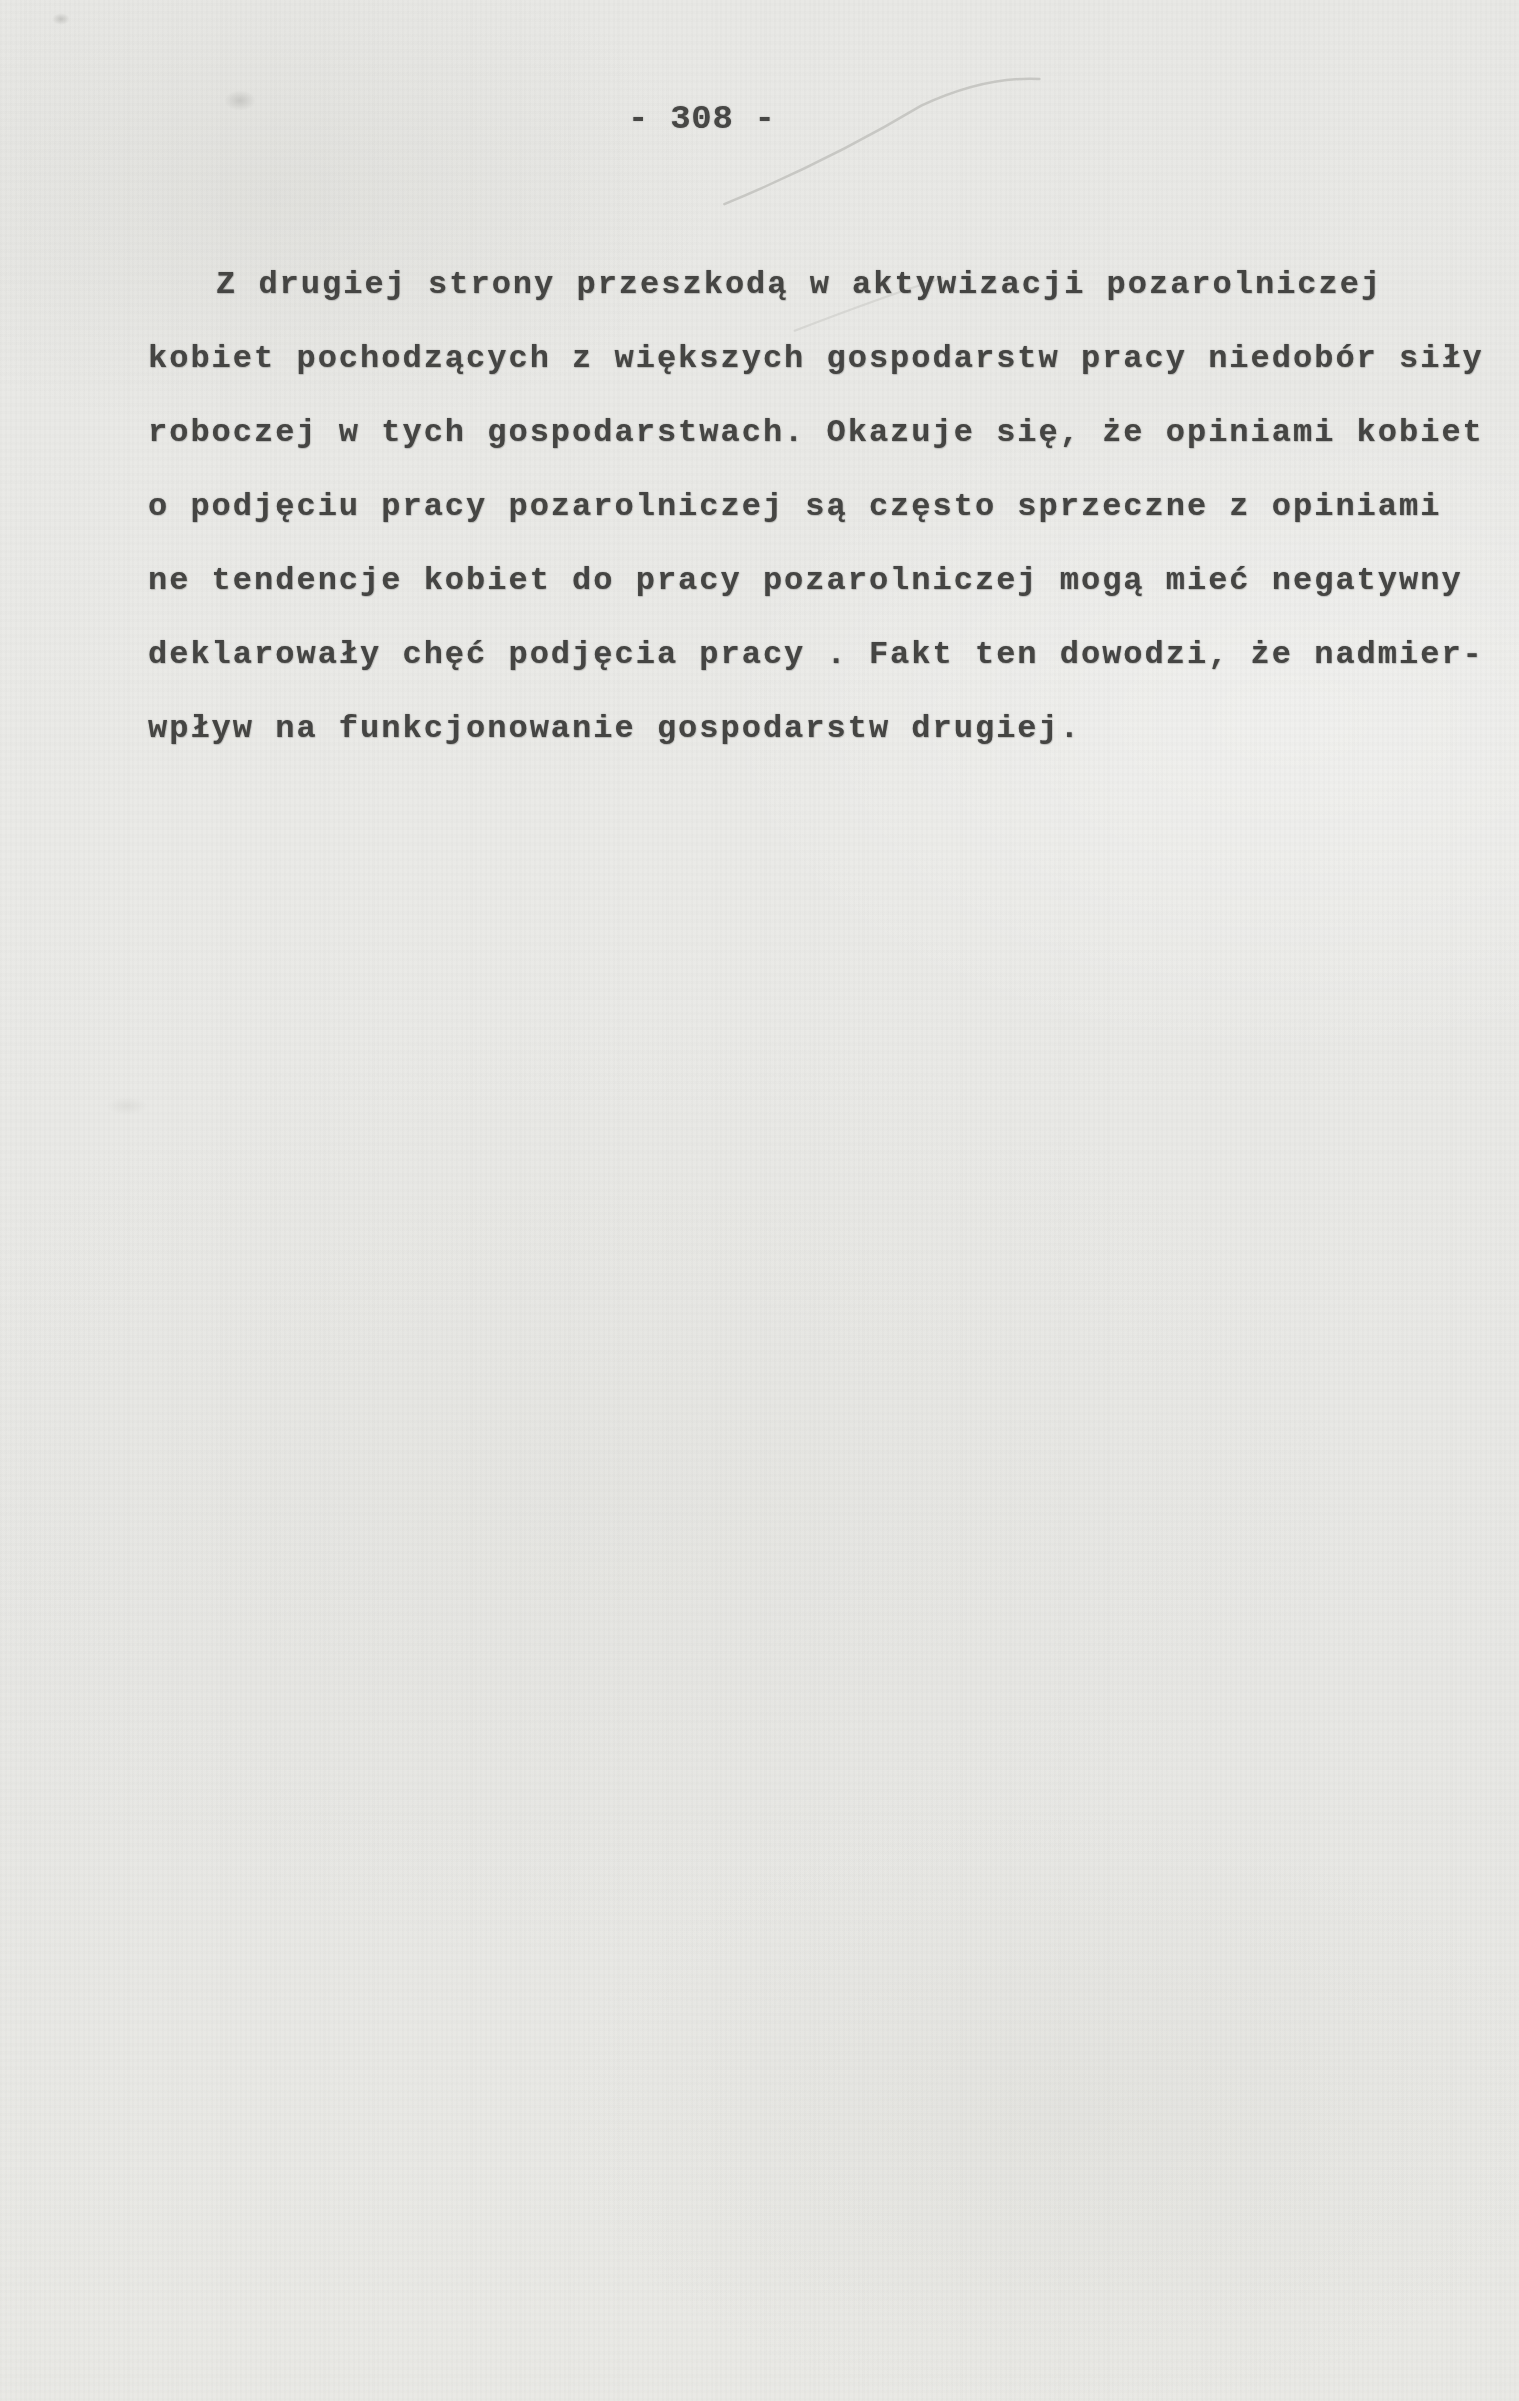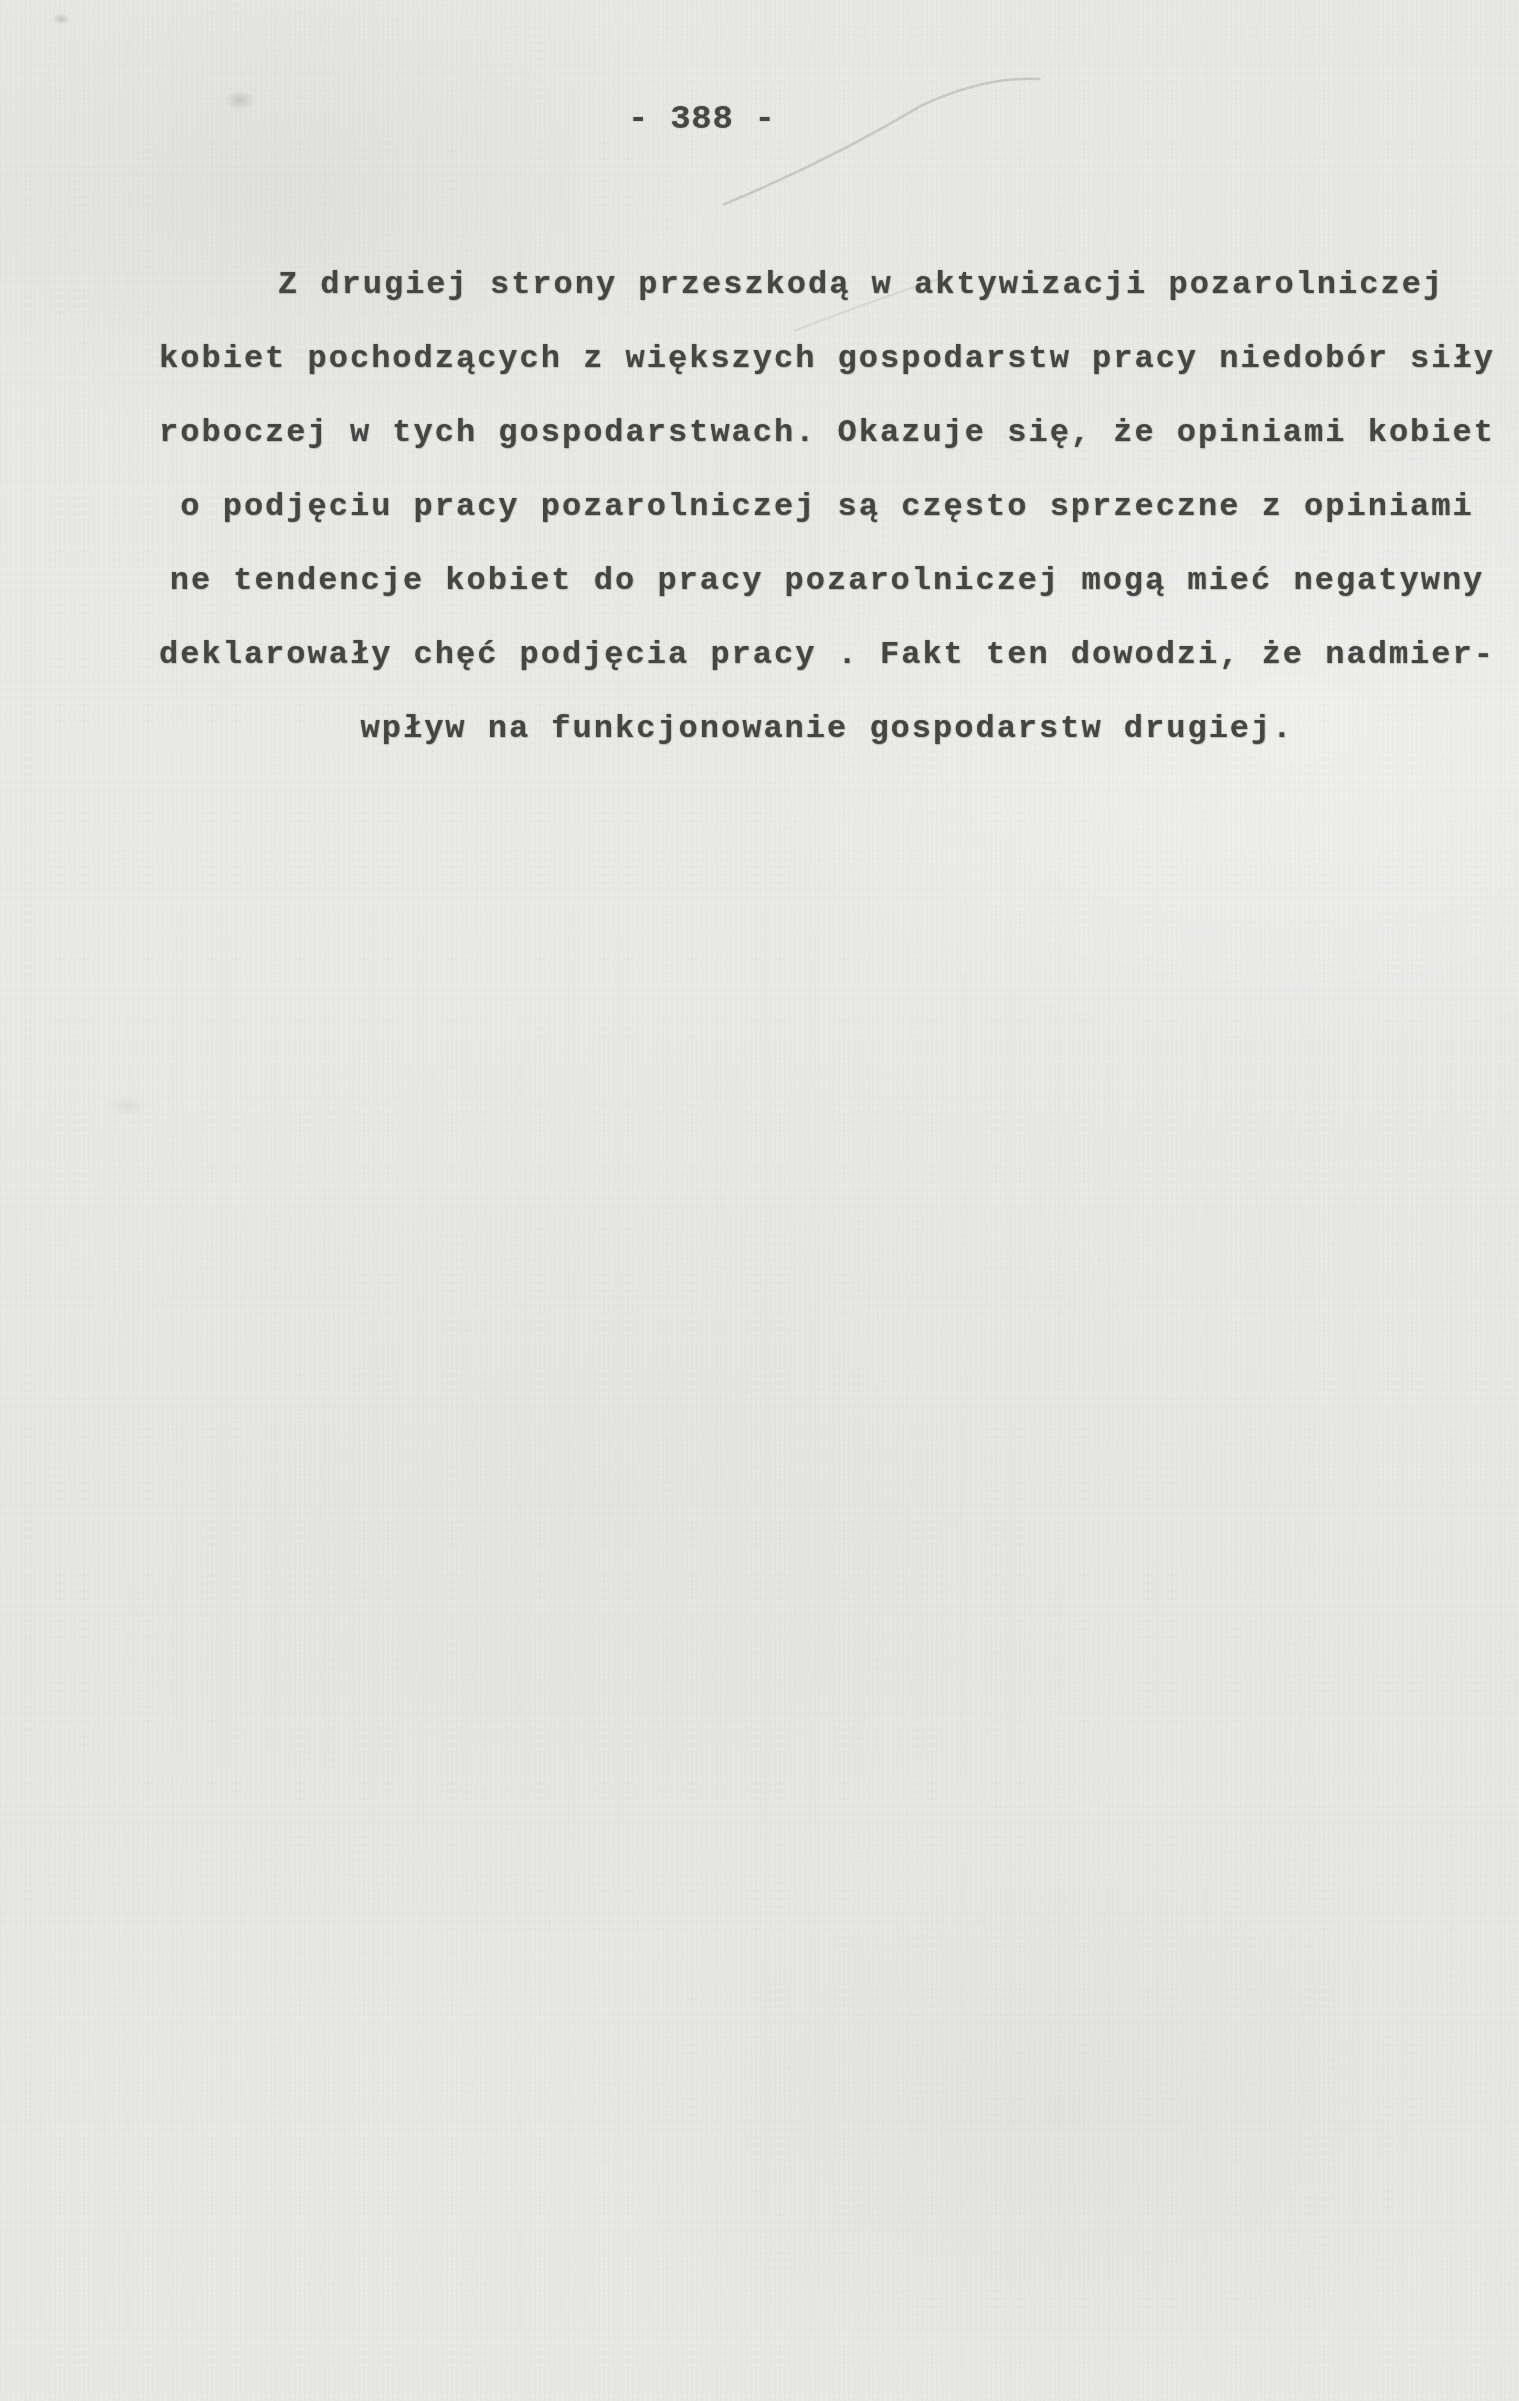--- a/index.html
+++ b/index.html
@@ -56,21 +56,20 @@
     font-size: 32px;
     font-weight: 700;
     line-height: 74px;
     letter-spacing: 2px;
     color: #454543;
     text-shadow: 0 0 1.4px rgba(66,66,64,0.5), 0.7px 0.7px 0.7px rgba(66,66,64,0.18);
   }
   .paragraph .line {
     white-space: pre;
     height: 74px;
-    text-align: center;
   }
   .paragraph .line:nth-child(1) {
     text-indent: 68px;
   }
 
   
   .scratch {
     position: absolute;
     top: 0;
     left: 0;
@@ -113,21 +112,21 @@
 
 <div class="smudge-a"></div>
 <div class="smudge-b"></div>
 <div class="smudge-c"></div>
 
 <svg class="scratch" width="1519" height="352" viewBox="0 0 2160 500">
   <path d="M 1030 290 Q 1180 228 1310 150 Q 1400 108 1478 112" fill="none" stroke="#bcbcb8" stroke-width="3.5" stroke-linecap="round" opacity="0.75"></path>
   <path d="M 1130 470 Q 1260 420 1340 395" fill="none" stroke="#c6c6c2" stroke-width="3" stroke-linecap="round" opacity="0.5"></path>
 </svg>
 
-<div class="page-number">- 388 -</div>
+<div class="page-number">- 308 -</div>
 
 <div class="paragraph">
   <div class="line">Z drugiej strony przeszkodą w aktywizacji pozarolniczej</div>
   <div class="line">kobiet pochodzących z większych gospodarstw pracy niedobór siły</div>
   <div class="line">roboczej w tych gospodarstwach. Okazuje się, że opiniami kobiet</div>
   <div class="line">o podjęciu pracy pozarolniczej są często sprzeczne z opiniami</div>
   <div class="line">ne tendencje kobiet do pracy pozarolniczej mogą mieć negatywny</div>
   <div class="line">deklarowały chęć podjęcia pracy . Fakt ten dowodzi, że nadmier-</div>
   <div class="line">wpływ na funkcjonowanie gospodarstw drugiej.</div>
 </div>

